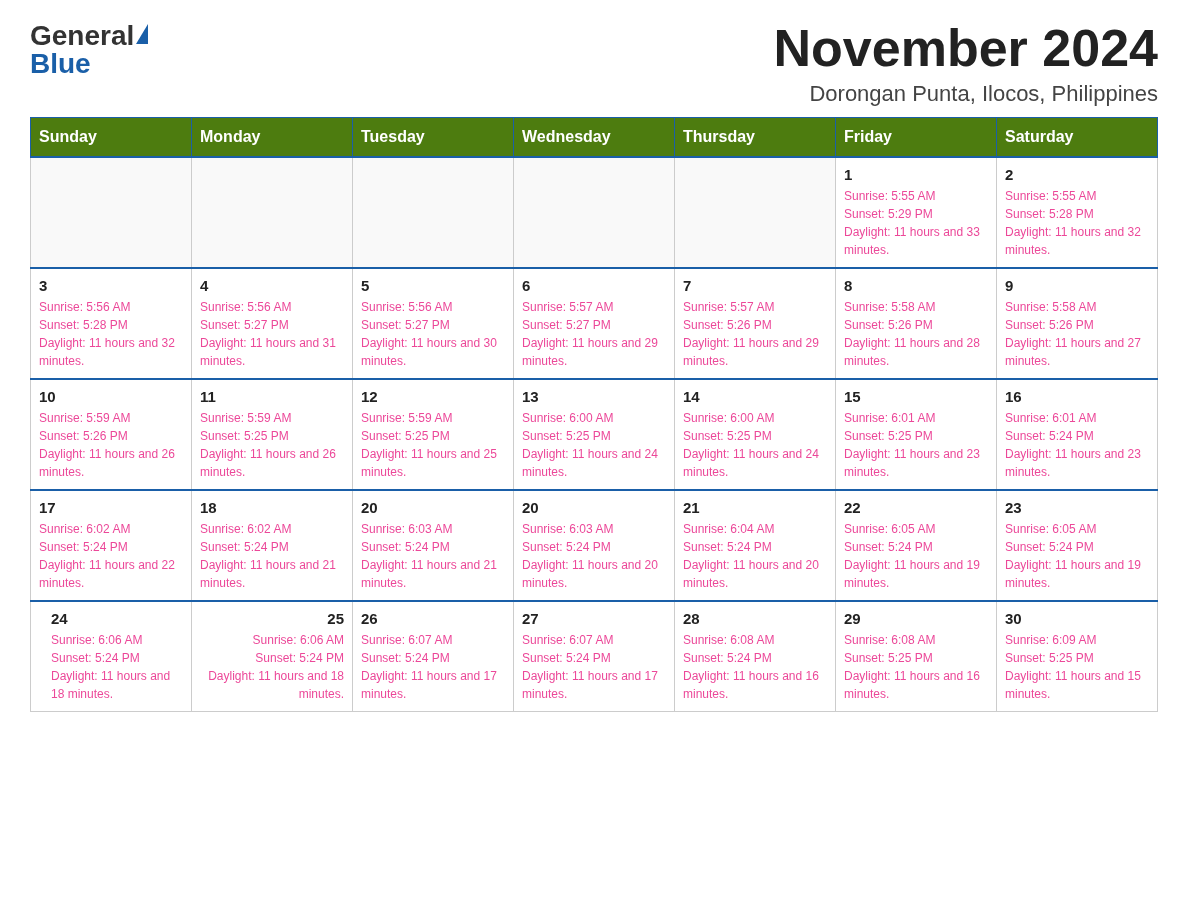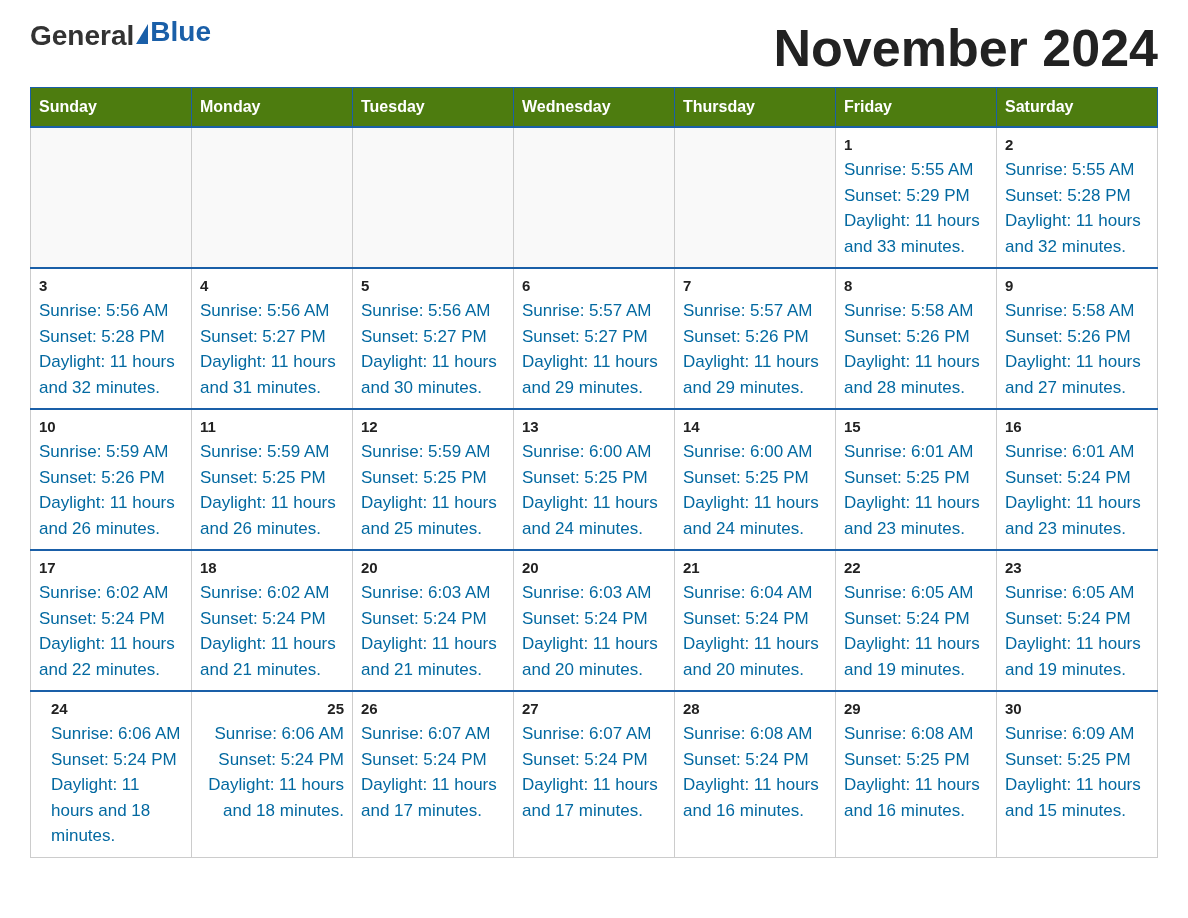--- a/index.html
+++ b/index.html
@@ -11,21 +11,21 @@
       min-height: 918px;
     }
     .header {
       display: flex;
       justify-content: space-between;
       align-items: flex-start;
       margin-bottom: 10px;
     }
     .logo {
       display: flex;
-      flex-direction: row;
+      flex-direction: column;
       align-items: flex-start;
     }
     .logo-text {
       display: flex;
       align-items: center;
       font-size: 28px;
       font-weight: bold;
       color: #333;
     }
     .logo-general { color: #333; }
@@ -80,22 +80,22 @@
       background: #fff;
     }
     .calendar tbody tr td .day-number {
       font-size: 15px;
       font-weight: bold;
       color: #222;
       display: block;
       margin-bottom: 4px;
     }
     .calendar tbody tr td .sun-info {
-      color: #0369a1;
-      font-size: 17px;
+      color: #ec4899;
+      font-size: 12px;
       line-height: 1.5;
     }
     .calendar tbody tr:first-child td {
       border-top: 2px solid #1a5fa8;
     }
     .calendar tbody tr td.empty {
       background: #f9f9f9;
     }
     .row-divider {
       border-top: 2px solid #1a5fa8 !important;
@@ -107,20 +107,21 @@
 <div class="header">
   <div class="logo">
     <div class="logo-text">
       <span class="logo-general">General</span>
       <div class="logo-triangle"></div>
     </div>
     <span class="logo-blue" style="font-size:28px;font-weight:bold;margin-top:-4px;">Blue</span>
   </div>
   <div class="title-block">
     <h1>November 2024</h1>
+    <h2>Dorongan Punta, Ilocos, Philippines</h2>
   </div>
 </div>
 
 <table class="calendar">
   <thead>
     <tr>
       <th>Sunday</th>
       <th>Monday</th>
       <th>Tuesday</th>
       <th>Wednesday</th>

